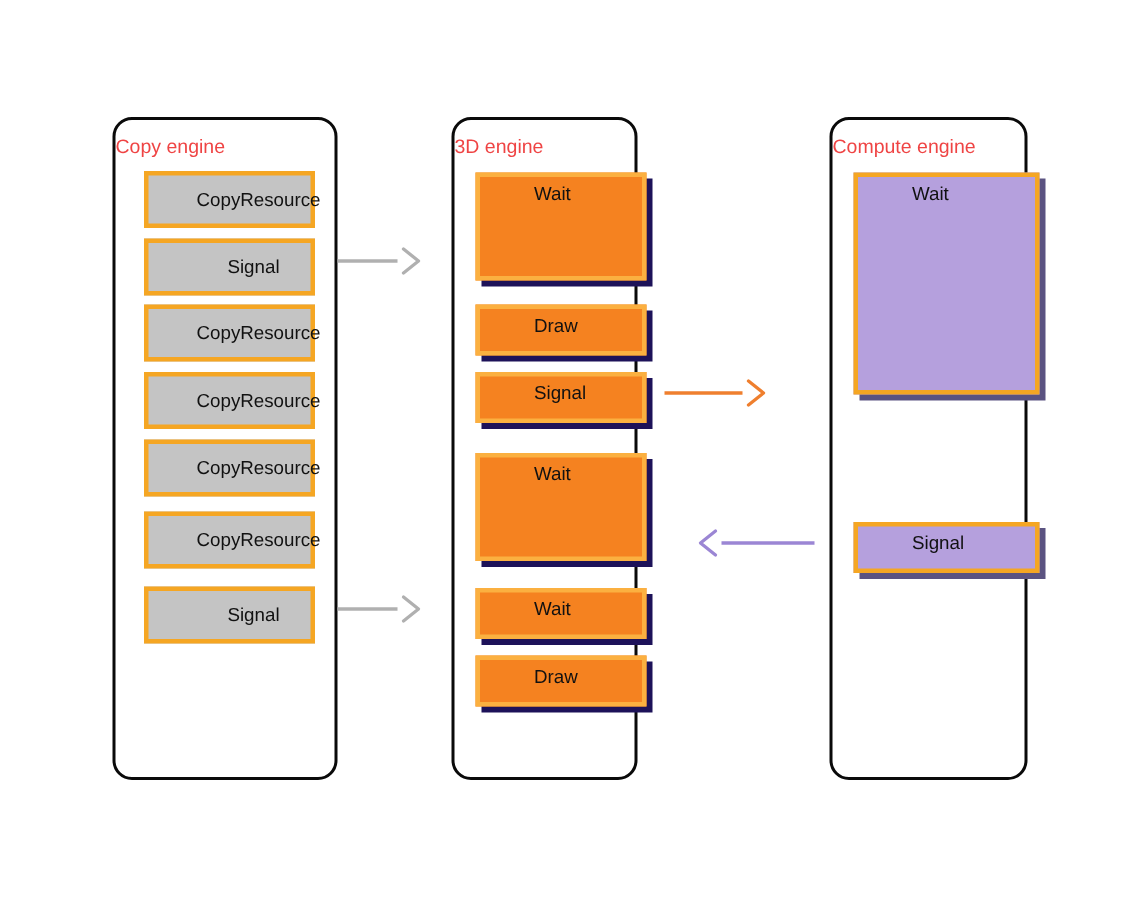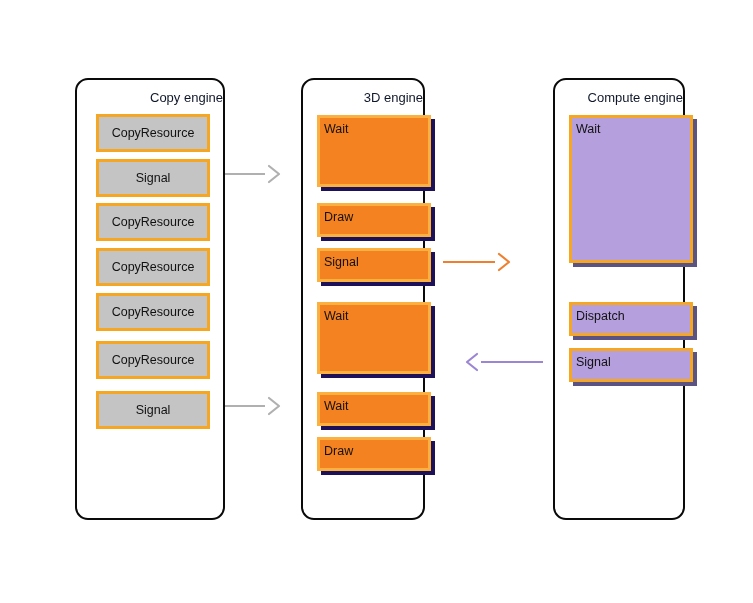--- a/index.html
+++ b/index.html
@@ -26,37 +26,38 @@
     position: absolute;
     background: #ffffff;
     border: 2px solid #0a0a0a;
     border-radius: 13px;
     box-sizing: border-box;
   }
   .lane-title {
     position: absolute;
     left: 0; right: 0;
     top: 10px;
-    text-align: right;
+    text-align: left;
     font-size: 13px;
-    color: #0f172a;
+    color: #ef4444;
     line-height: 16px;
     white-space: nowrap;
   }
 
   
   .op {
     position: absolute;
     box-sizing: border-box;
     font-size: 12.5px;
     color: #111111;
   }
   .op .op-label {
     position: absolute;
     white-space: nowrap;
+    padding-left: 32px;
   }
 
   
   .op.copy {
     background: #c4c4c4;
     border: 3px solid #f5a623;
   }
   .op.copy .op-label {
     left: 0; right: 0;
     top: 50%;
@@ -142,23 +143,20 @@
       </div>
       <div class="op threed" style="left: 14px; top: 357px; width: 114px; height: 34px;">
         <span class="op-label">Draw</span>
       </div>
     </div>
     <div class="lane" style="left: 553px; top: 78px; width: 132px; height: 442px; text-decoration: underline;">
       <div class="lane-title">Compute engine</div>
       <div class="op compute" style="left: 14px; top: 35px; width: 124px; height: 148px;">
         <span class="op-label">Wait</span>
       </div>
-      <div class="op compute" style="left: 14px; top: 222px; width: 124px; height: 34px;">
-        <span class="op-label">Dispatch</span>
-      </div>
       <div class="op compute" style="left: 14px; top: 268px; width: 124px; height: 34px;">
         <span class="op-label">Signal</span>
       </div>
     </div>
     <div class="arrow" style="left: 213px; top: 160px; width: 78px; height: 28px;">
       <svg width="78" height="28">
         <line x1="12" y1="14" x2="52" y2="14" stroke="#b0b0b0" stroke-width="2.2"></line>
         <polyline points="56,6 66,14 56,22" fill="none" stroke="#b0b0b0" stroke-width="2.2" stroke-linecap="round" stroke-linejoin="round"></polyline>
       </svg>
     </div>

